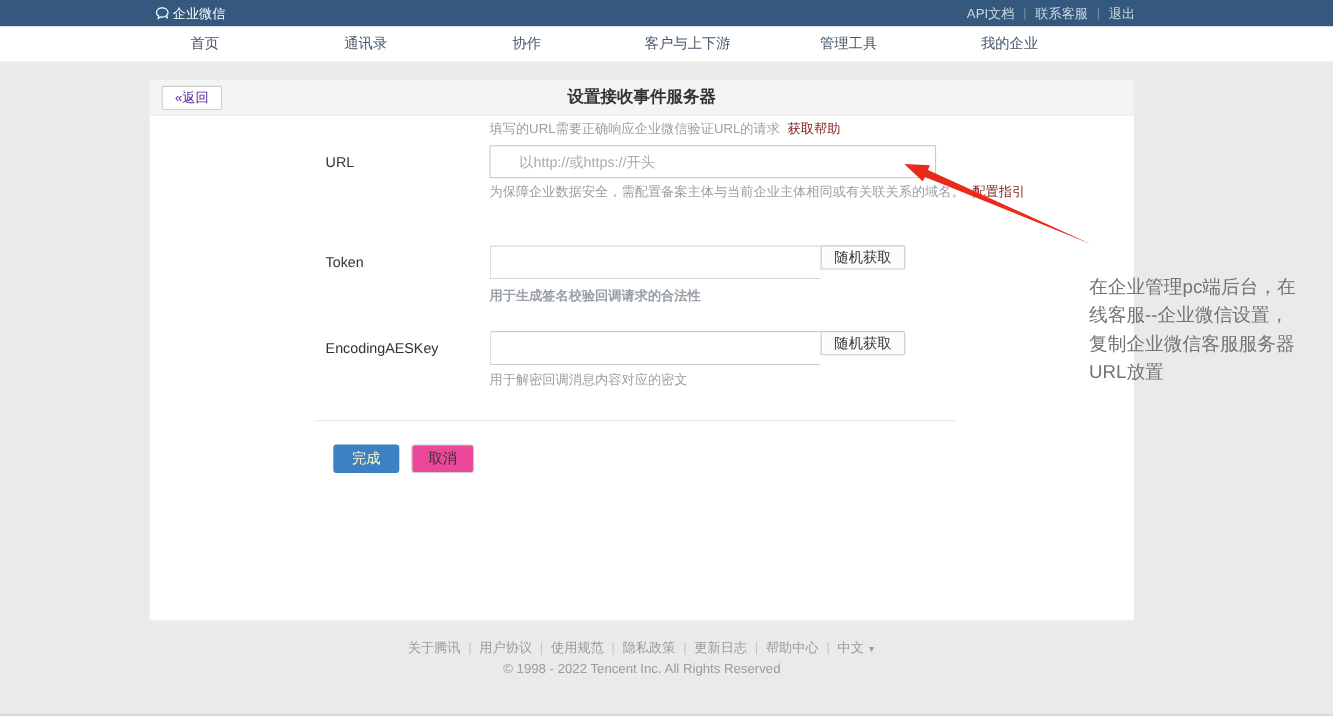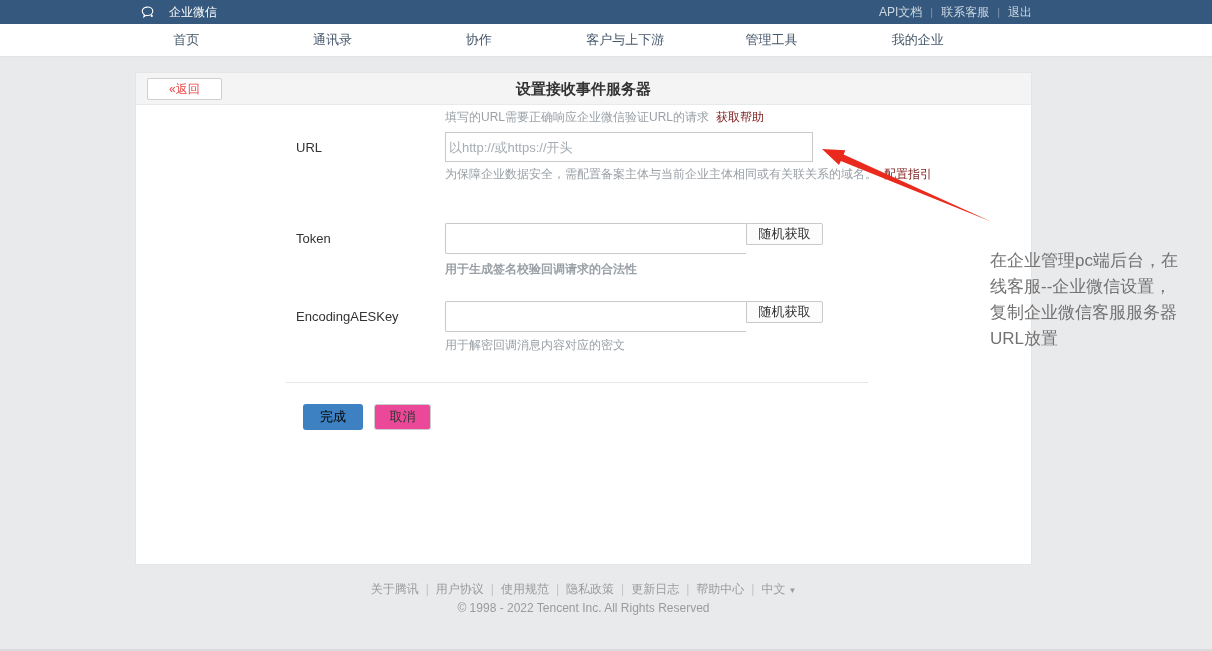--- a/index.html
+++ b/index.html
@@ -6,64 +6,64 @@
   html,body { width:1212px; height:651px; overflow:hidden; }
   body {
     position:relative;
     background:#e8eaec;
     font-family:"Liberation Sans","DejaVu Sans",sans-serif;
     color:#333;
   }
 
   
   .topbar { position:absolute; left:0; top:0; width:1212px; height:24px; background:#35597e; }
-  .logo { position:absolute; left:140px; top:0; height:24px; display:flex; align-items:center; gap:14px; color:#fff; font-size:12px; }
+  .logo { position:absolute; left:140px; top:0; height:24px; display:flex; align-items:center; gap:2px; color:#fff; font-size:12px; }
   .logo svg { width:15px; height:15px; display:block; }
   .topbar-links { position:absolute; right:180px; top:0; height:24px; display:flex; align-items:center; gap:8px; font-size:12px; color:#cdd7e1; }
   .topbar-links .sep { color:#7e95ab; font-size:11px; }
   .topbar-links .tlink { cursor:pointer; }
 
   
   .navbar { position:absolute; left:0; top:24px; width:1212px; height:33px; background:#ffffff; border-bottom:1px solid #e2e4e6; }
   .nav-inner { position:absolute; left:113px; top:0; width:878px; height:33px; display:flex; }
   .nav-item { flex:1; text-align:center; line-height:31px; font-size:13px; color:#45576b; cursor:pointer; position:relative; }
   .nav-item .underline { display:none; }
   .nav-item.active .underline { display:block; position:absolute; left:50%; transform:translateX(-50%); bottom:0; width:76px; height:3px; background:#2e4d72; }
 
   
   .card { position:absolute; left:135px; top:72px; width:897px; height:493px; background:#fff; border:1px solid #e3e5e7; }
   .card-header { position:relative; height:32px; background:#f4f4f5; border-bottom:1px solid #e7e9ea; }
-  .back-btn { position:absolute; left:11px; top:5px; height:22px; padding:0 21px; background:#fff; border:1px solid #cfcfcf; border-radius:2px; font-size:12px; color:#ef4444; line-height:20px; cursor:pointer; }
+  .back-btn { position:absolute; left:11px; top:5px; height:22px; padding:0 11px; background:#fff; border:1px solid #cfcfcf; border-radius:2px; font-size:12px; color:#4c1d95; line-height:20px; cursor:pointer; }
   .card-title { text-align:center; line-height:32px; font-size:15px; font-weight:bold; color:#333; }
 
   .hint { position:absolute; font-size:12px; color:#9aa0a6; white-space:nowrap; }
   .link { color:#7f1d1d; cursor:pointer; margin-left:7px; }
   .field-label { position:absolute; font-size:13px; color:#333; }
 
   .hint-url-top { left:309px; top:36px; }
   .label-url { left:160px; top:67px; }
-  .input-url { position:absolute; left:309px; top:59px; width:368px; height:30px; border:1px solid #c9c9c9; border-radius:0; padding:0 3px; font-size:13px; color:#333; font-family:inherit; }
+  .input-url { position:absolute; left:309px; top:59px; width:406px; height:30px; border:1px solid #c9c9c9; border-radius:0; padding:0 26px; font-size:13px; color:#333; font-family:inherit; }
   .input-url::placeholder { color:#a6acb3; }
   .hint-url-bottom { left:309px; top:93px; }
 
   .label-token { left:160px; top:158px; }
   .group-token { left:309px; top:150px; }
   .hint-token { left:309px; top:188px;font-weight:bold; }
 
   .label-aes { left:160px; top:236px; }
   .group-aes { left:309px; top:228px; }
   .hint-aes { left:309px; top:264px; }
 
   .input-group { position:absolute; display:flex; height:31px; }
   .group-input { width:301px; height:31px; border:1px solid #c9c9c9; border-right:none; padding:0 10px; font-size:13px; font-family:inherit; border-radius:2px 0 0 2px; }
   .group-btn { width:77px; height:22px; border:1px solid #c9c9c9; background:#fcfcfc; font-size:13px; color:#333; cursor:pointer; font-family:inherit; border-radius:0 2px 2px 0; }
 
   .form-divider { position:absolute; left:150px; top:309px; width:582px; height:1px; background:#e7e7e7; }
 
-  .btn-primary { position:absolute; left:167px; top:331px; width:60px; height:26px; background:#3d81c2; color:#000000; border:none; border-radius:3px; font-size:13px; cursor:pointer; font-family:inherit; }
+  .btn-primary { position:absolute; left:167px; top:331px; width:60px; height:26px; background:#3d81c2; color:#fef9c3; border:none; border-radius:3px; font-size:13px; cursor:pointer; font-family:inherit; }
   .btn-secondary { position:absolute; left:238px; top:331px; width:57px; height:26px; background:#ec4899; color:#333; border:1px solid #ccc; border-radius:3px; font-size:13px; cursor:pointer; font-family:inherit; }
 
   
   .annotation { position:absolute; left:990px; top:248px; width:212px; font-size:17px; line-height:26px; color:#737373; white-space:pre-line; }
   .arrow-svg { position:absolute; left:810px; top:140px; width:200px; height:95px; }
 
   
   .footer-links { position:absolute; left:135px; top:581px; width:897px; text-align:center; font-size:12px; color:#9b9b9b; }
   .footer-links .flink { cursor:pointer; }
   .footer-links .sep { margin:0 7px; color:#c4c4c4; }

